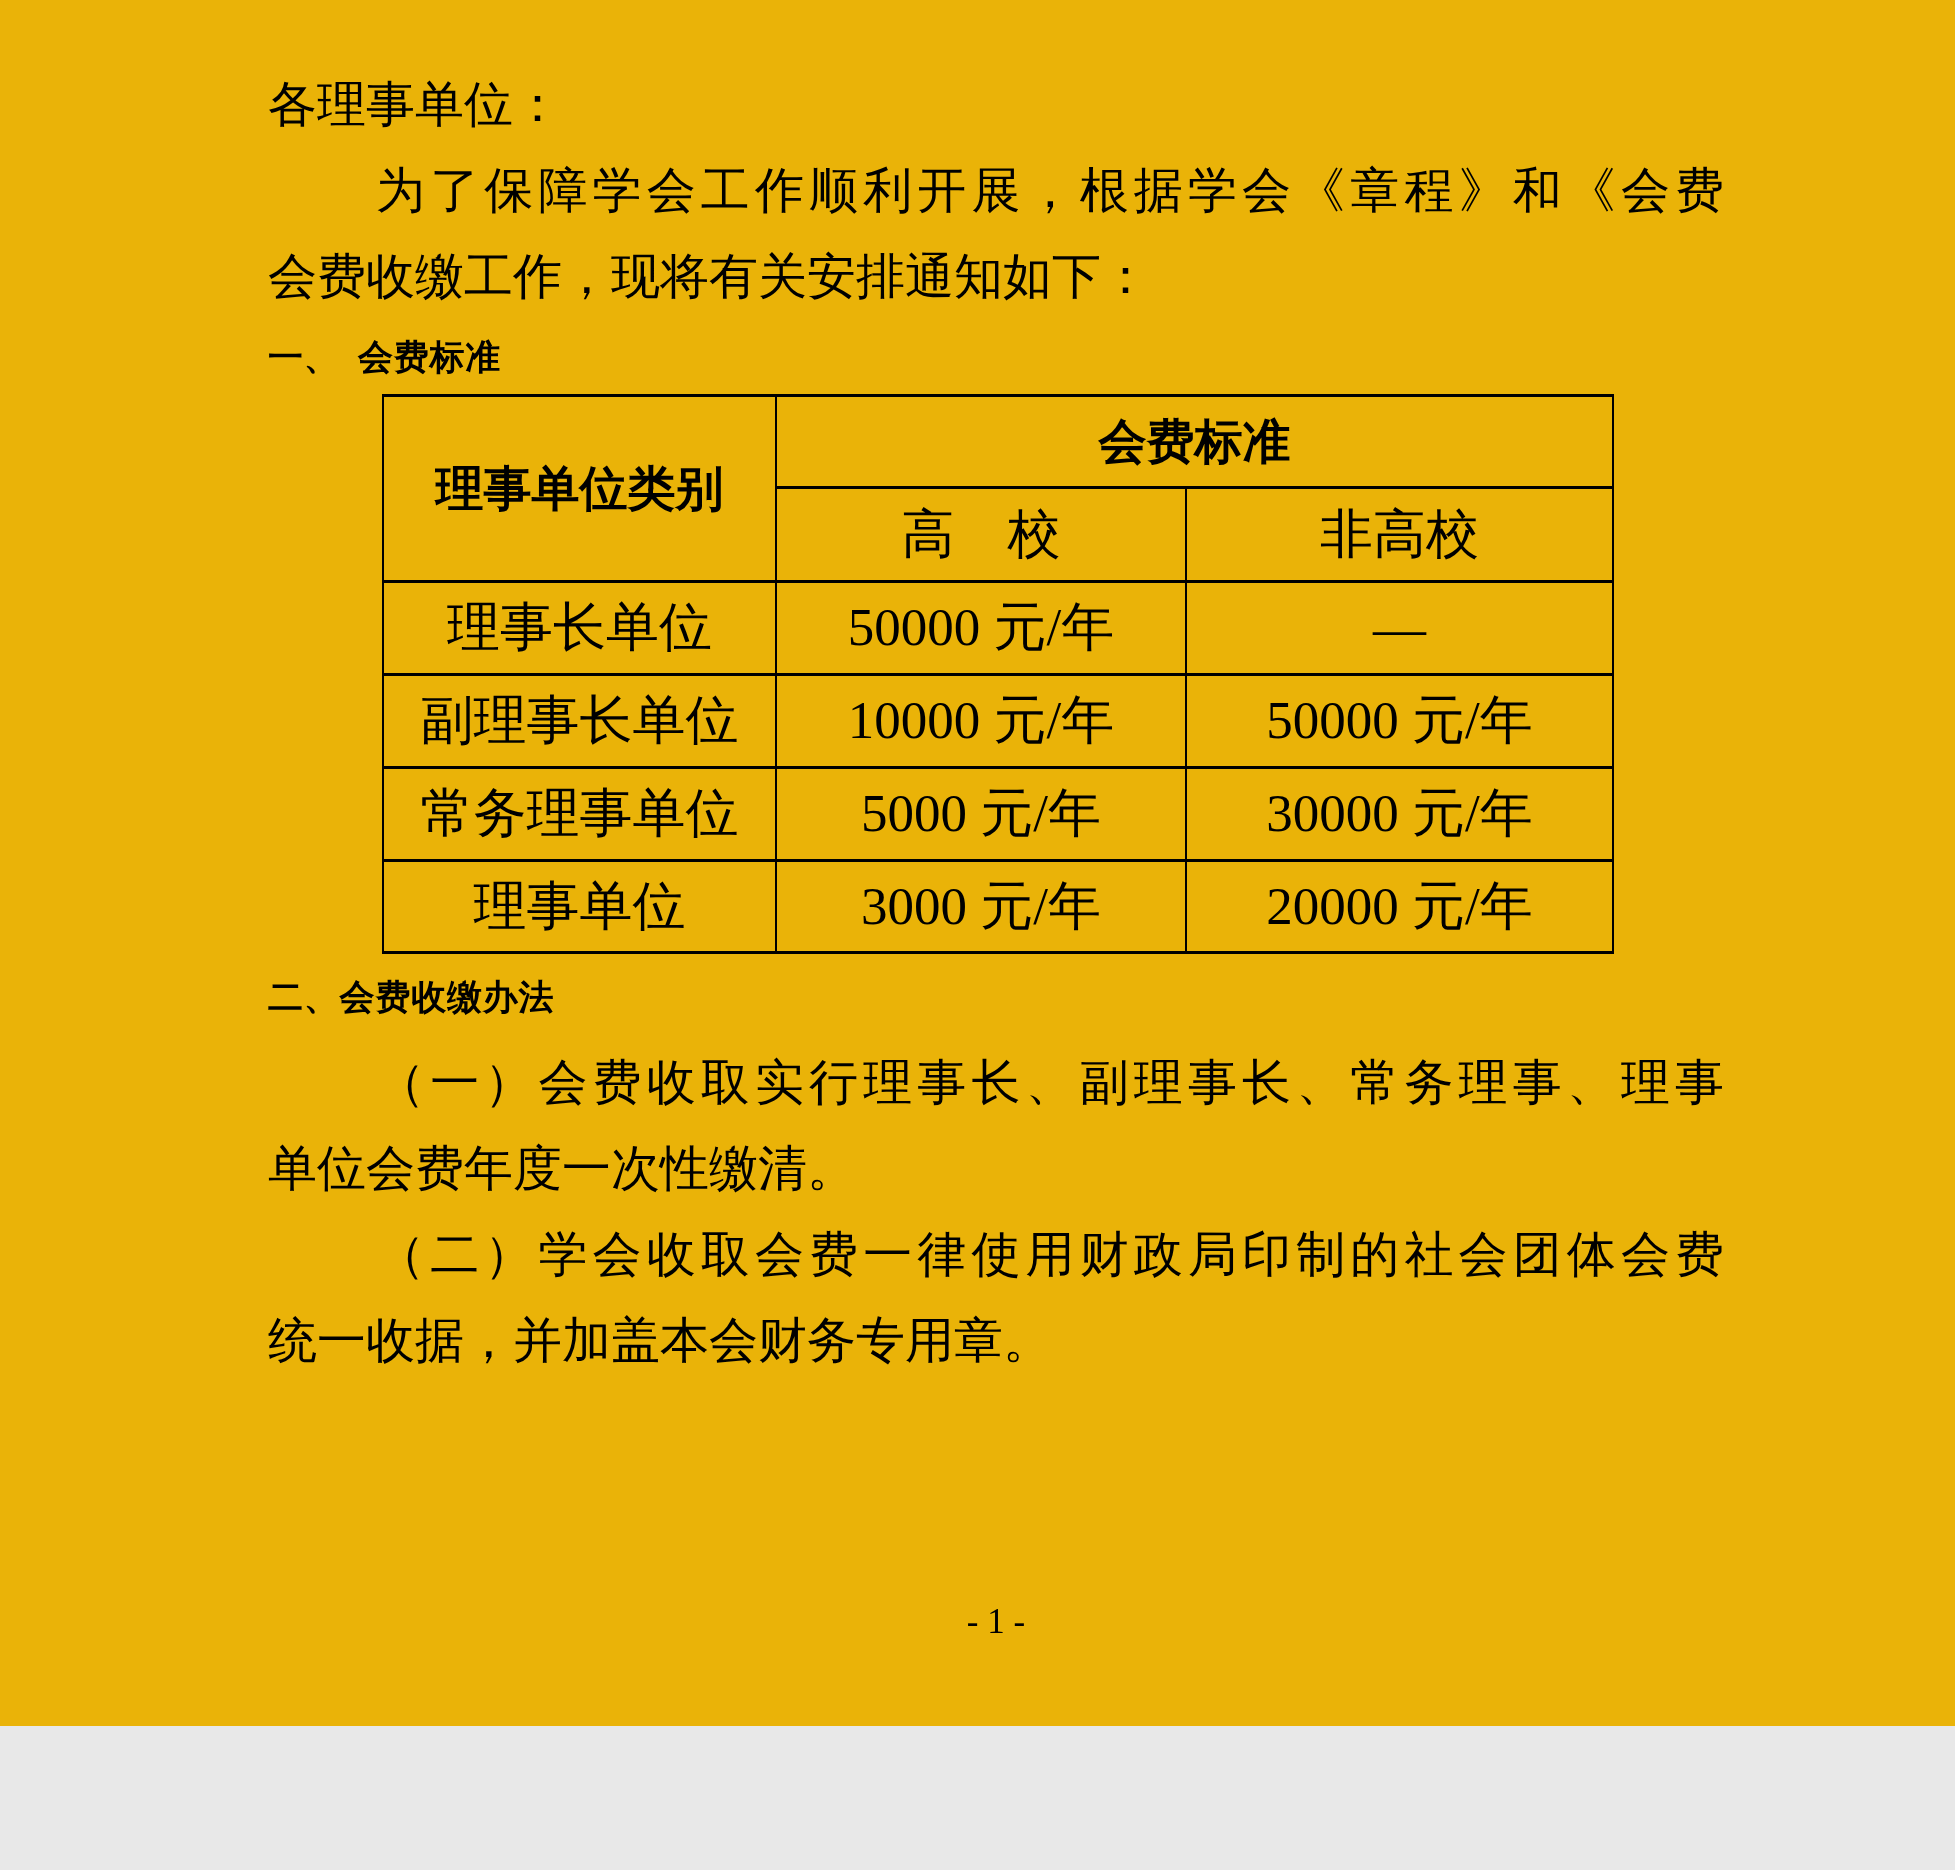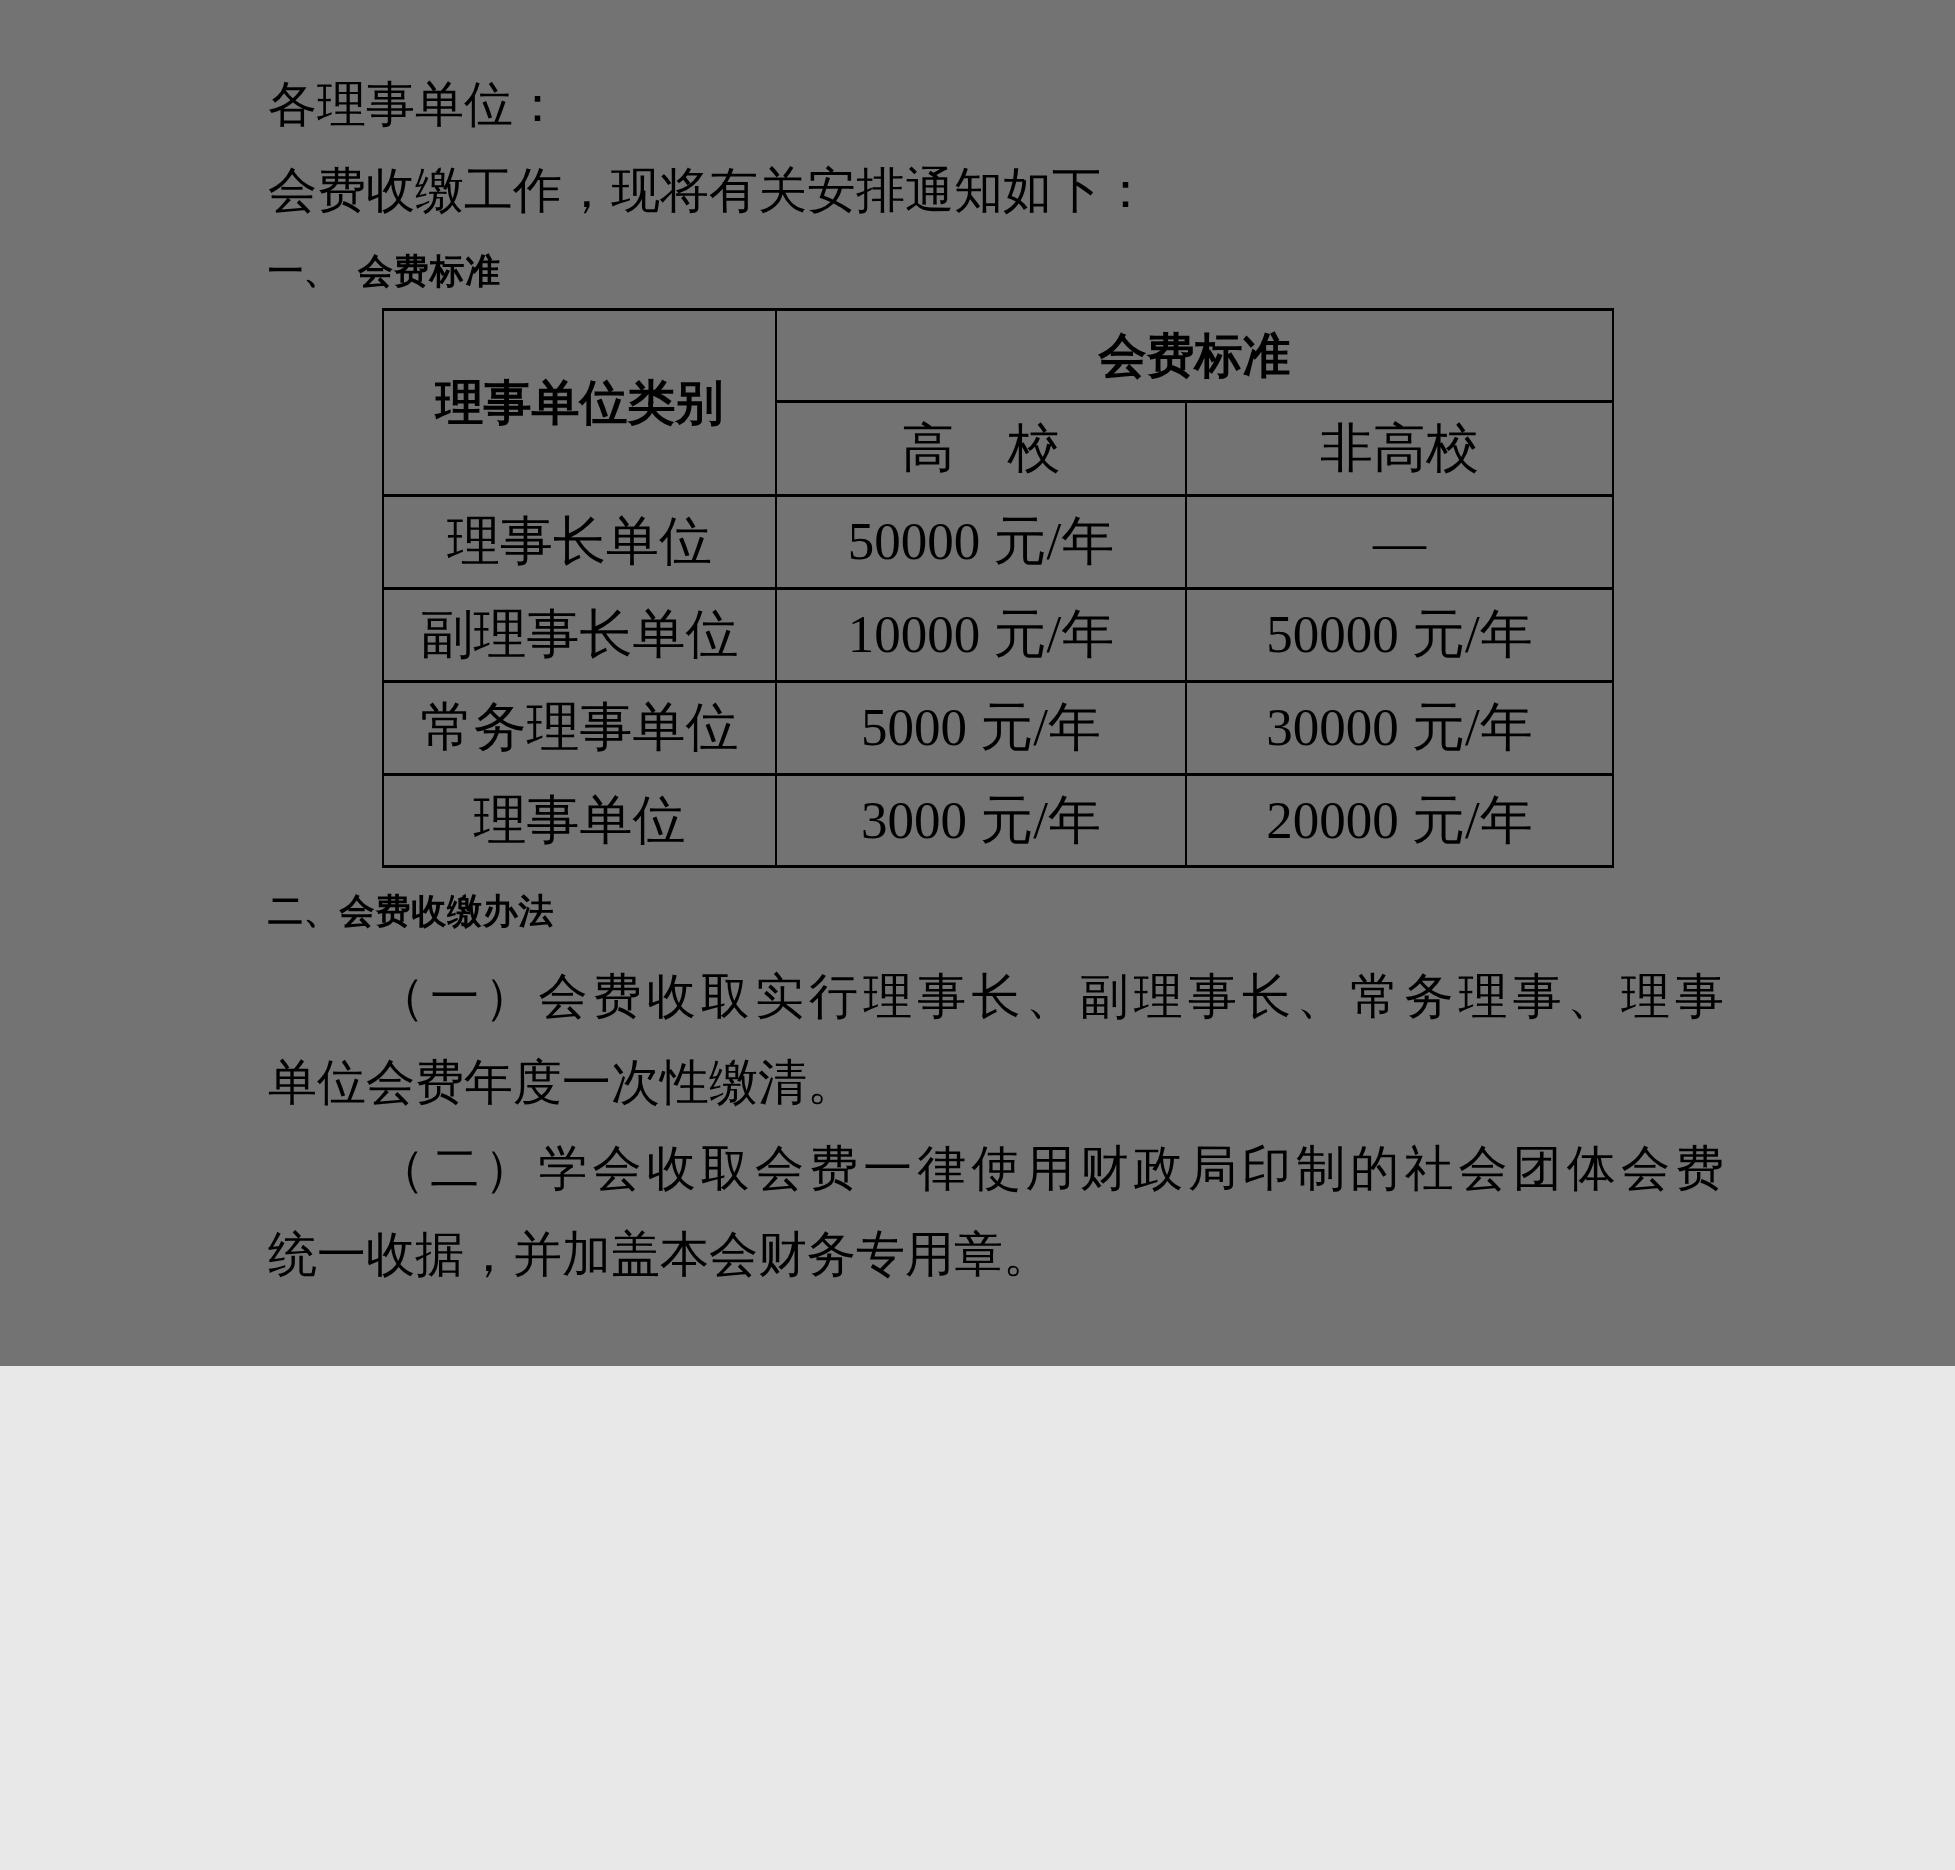--- a/index.html
+++ b/index.html
@@ -3,22 +3,22 @@
 <meta charset="utf-8">
 <style>
   html, body {
     margin: 0;
     padding: 0;
     background: #e8e8e8;
   }
   .page {
     position: relative;
     width: 1955px;
-    height: 1366px;
-    background: #737373;
+    height: 1726px;
+    background: #eab308;
     color: #000000;
     overflow: hidden;
     text-decoration: underline;
   }
   .content {
     position: absolute;
     left: 268px;
     top: 62px;
     width: 1456px;
   }
@@ -87,20 +87,21 @@
 </style>
 </head>
 <body>
 
 <div class="page">
   <div class="content">
 
     <div class="doc-line">各理事单位：</div>
 
     <div>
+      <div class="doc-line just indent">为了保障学会工作顺利开展，根据学会《章程》和《会费</div>
       <div class="doc-line">会费收缴工作，现将有关安排通知如下：</div>
     </div>
 
     <div class="doc-line heading heading-1">一、 会费标准</div>
 
     <table class="fee-table">
       <colgroup>
         <col style="width:393px">
         <col style="width:410px">
         <col style="width:427px">

